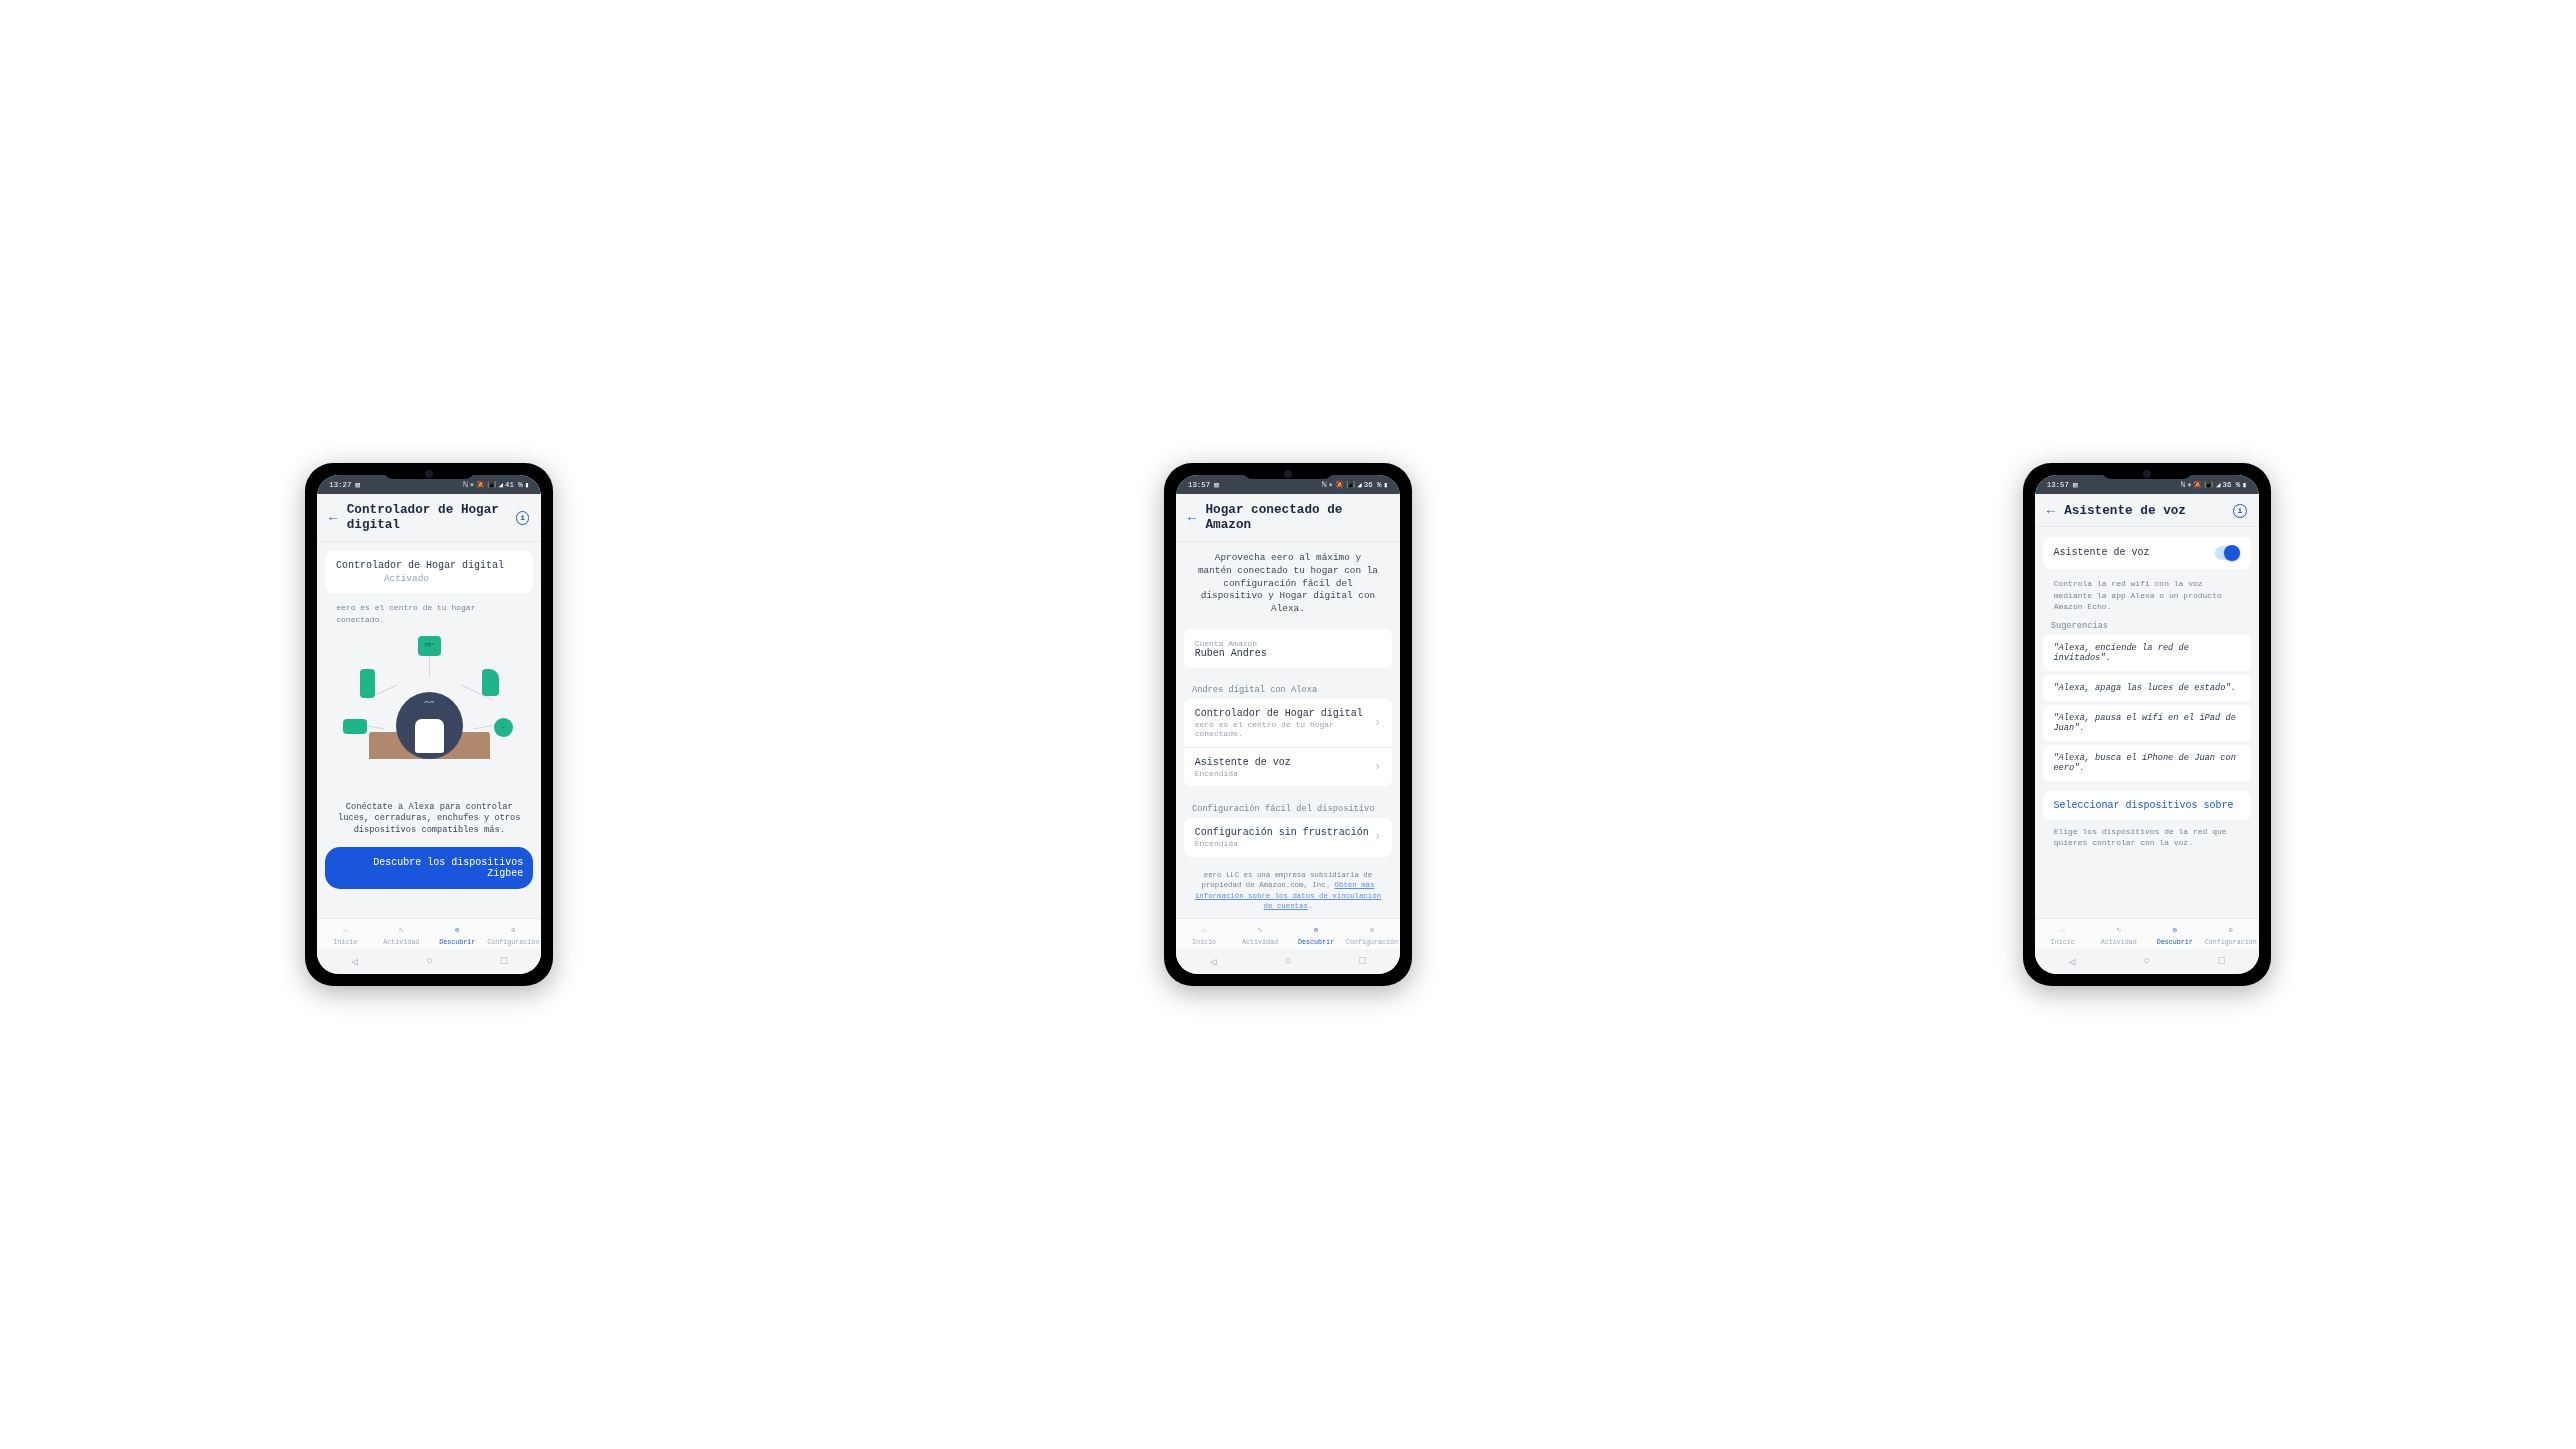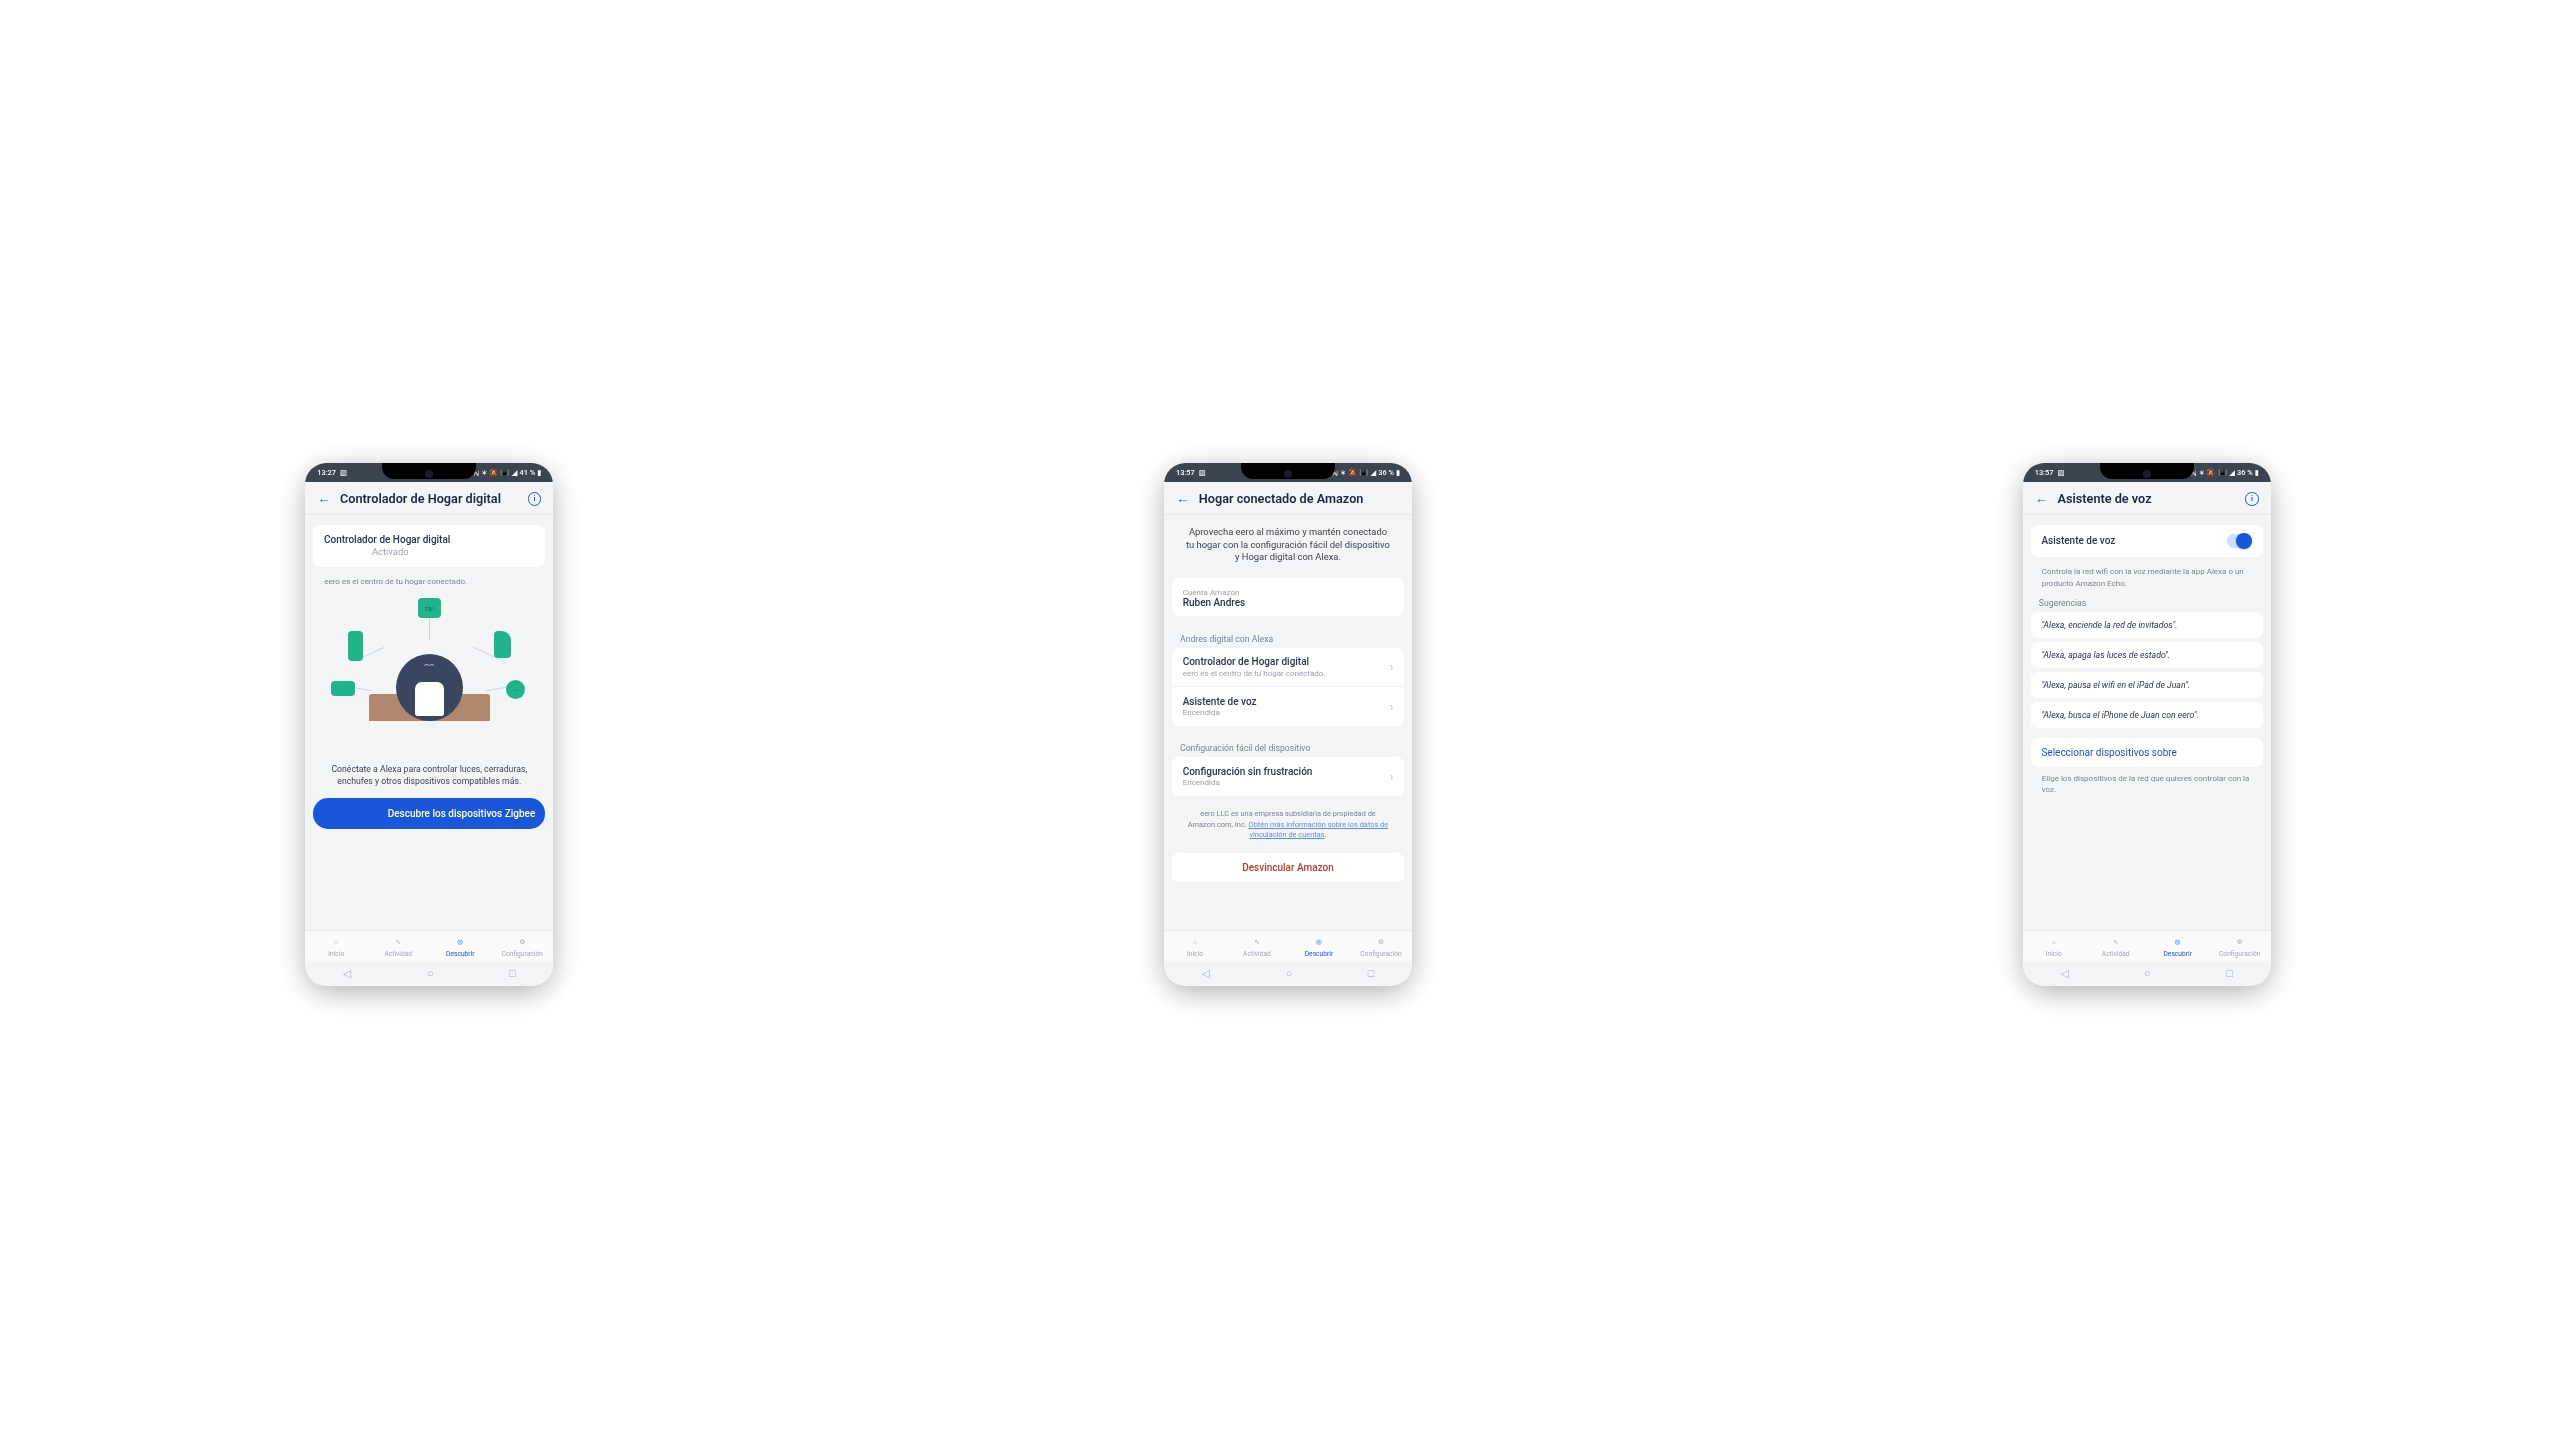--- a/index.html
+++ b/index.html
@@ -11,23 +11,24 @@
     align-items: center;
     min-height: 100vh;
     padding: 13.4px;
     gap: 27px;
   }
   .phone {
     width: 248px;
     height: 523px;
     background: #000;
     border-radius: 28px;
-    padding: 0;
+    padding: 12px;
     position: relative;
     box-shadow: 0 6.7px 27px rgba(0,0,0,0.3);
+    font-family: Liberation Mono, monospace;
   }
   .phone::before {
     content: '';
     position: absolute;
     top: 0; left: 50%;
     transform: translateX(-50%);
     width: 94px; height: 16px;
     background: #000;
     border-radius: 0 0 12px 12px;
     z-index: 10;

